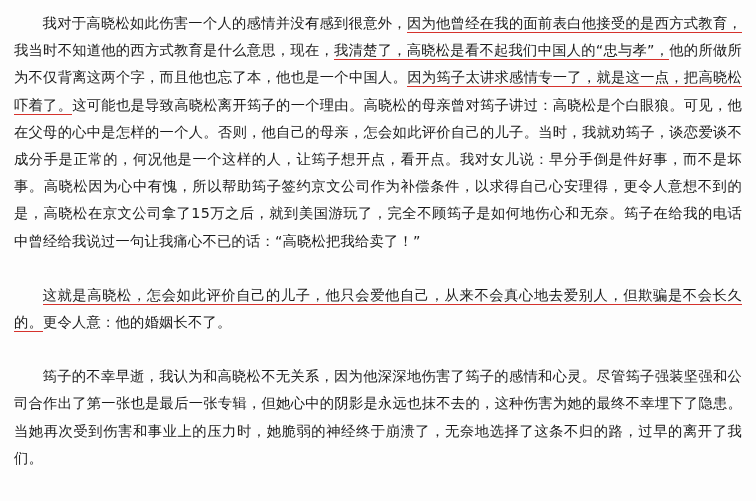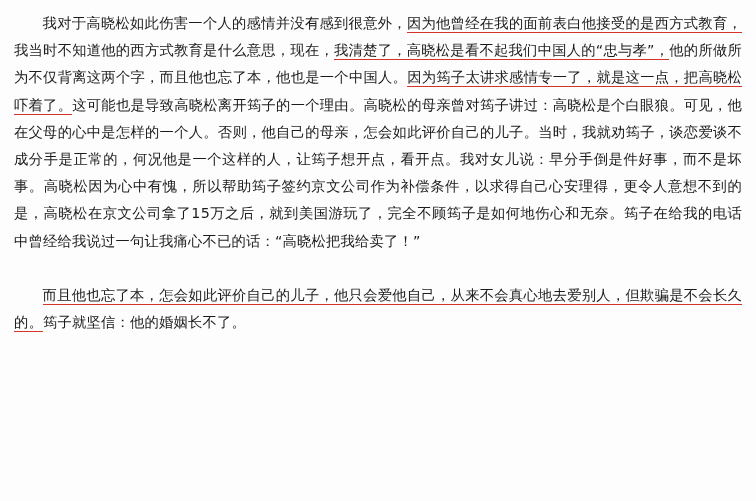--- a/index.html
+++ b/index.html
@@ -43,16 +43,17 @@
     height: 27px;
   }
 </style>
 </head>
 <body>
 
 <div class="page">
 
   <p class="para indent" id="p1"><span>我对于高晓松如此伤害一个人的感情并没有感到很意外，</span><span class="u">因为他曾经在我的面前表白他接受的是</span><span class="u">西方式教育，</span><span>我当时不知道他的西方式教育是什么意思，现在，</span><span class="u">我清楚了，高晓松是看不起我们中</span><span class="u">国人的“忠与孝”，</span><span>他的所做所为不仅背离这两个字，而且他也忘了本，他也是一个中国人。</span><span class="u">因为筠</span><span class="u">子太讲求感情专一了，就是这一点，把高晓松吓着了。</span><span>这可能也是导致高晓松离开筠子的一个理</span><span>由。高晓松的母亲曾对筠子讲过：高晓松是个白眼狼。可见，他在父母的心中是怎样的一个人。否</span><span>则，他自己的母亲，怎会如此评价自己的儿子。当时，我就劝筠子，谈恋爱谈不成分手是正常的，</span><span>何况他是一个这样的人，让筠子想开点，看开点。我对女儿说：早分手倒是件好事，而不是坏事。</span><span>高晓松因为心中有愧，所以帮助筠子签约京文公司作为补偿条件，以求得自己心安理得，更令人意</span><span>想不到的是，高晓松在京文公司拿了15万之后，就到美国游玩了，完全不顾筠子是如何地伤心和无</span><span>奈。筠子在给我的电话中曾经给我说过一句让我痛心不已的话：“高晓松把我给卖了！”</span></p>
   <div class="spacer-line"></div>
-  <p class="para indent" id="p2"><span class="u">而且他也忘了本，</span><span class="u">怎会如此评价自己的儿子，他只会爱他自己，从来不会真心地去爱别人，</span><span class="u">但欺骗</span><span class="u">是不会长久的。</span><span>筠子就坚信：他的婚姻长不了。</span></p>
+  <p class="para indent" id="p2"><span class="u">这就是高晓松，</span><span class="u">怎会如此评价自己的儿子，他只会爱他自己，从来不会真心地去爱别人，</span><span class="u">但欺骗</span><span class="u">是不会长久的。</span><span>更令人意：他的婚姻长不了。</span></p>
   <div class="spacer-line"></div>
+  <p class="para indent" id="p3"><span>筠子的不幸早逝，我认为和高晓松不无关系，因为他深深地伤害了筠子的感情和心灵。尽管筠子</span><span>强装坚强和公司合作出了第一张也是最后一张专辑，但她心中的阴影是永远也抹不去的，这种伤害</span><span>为她的最终不幸埋下了隐患。当她再次受到伤害和事业上的压力时，她脆弱的神经终于崩溃了，无</span><span>奈地选择了这条不归的路，过早的离开了我们。</span></p>
 
 </div>
 
 </body></html>

